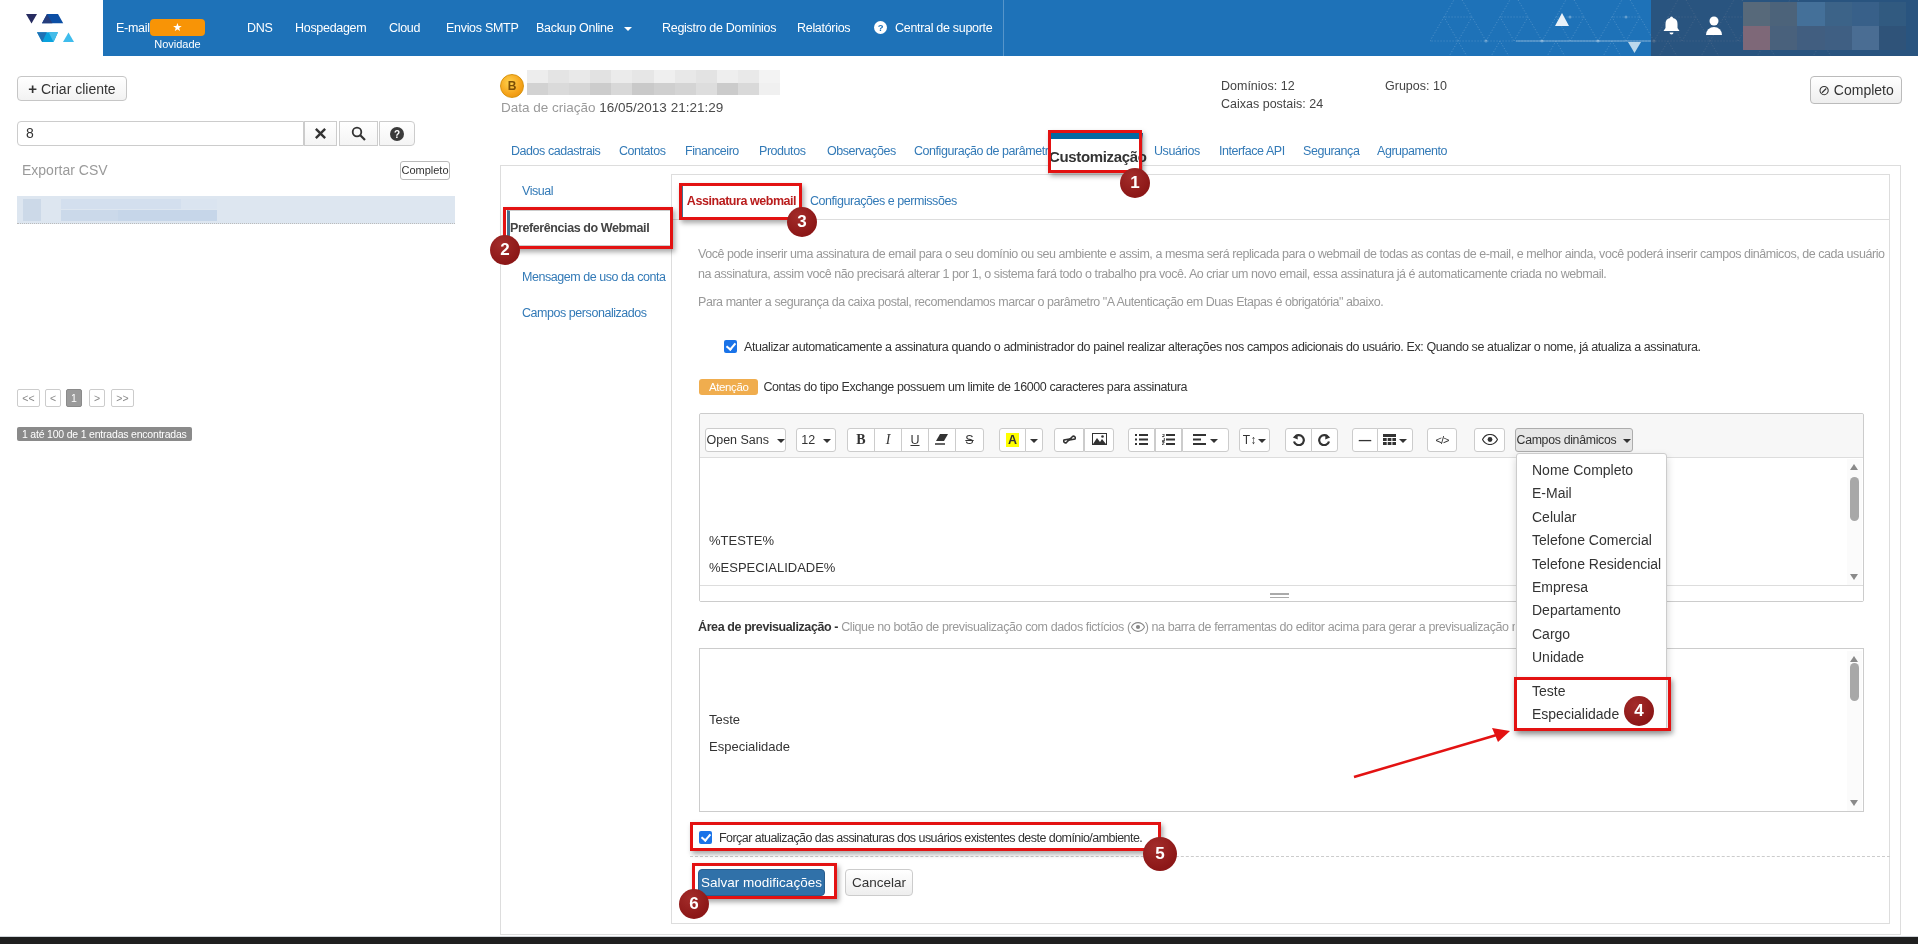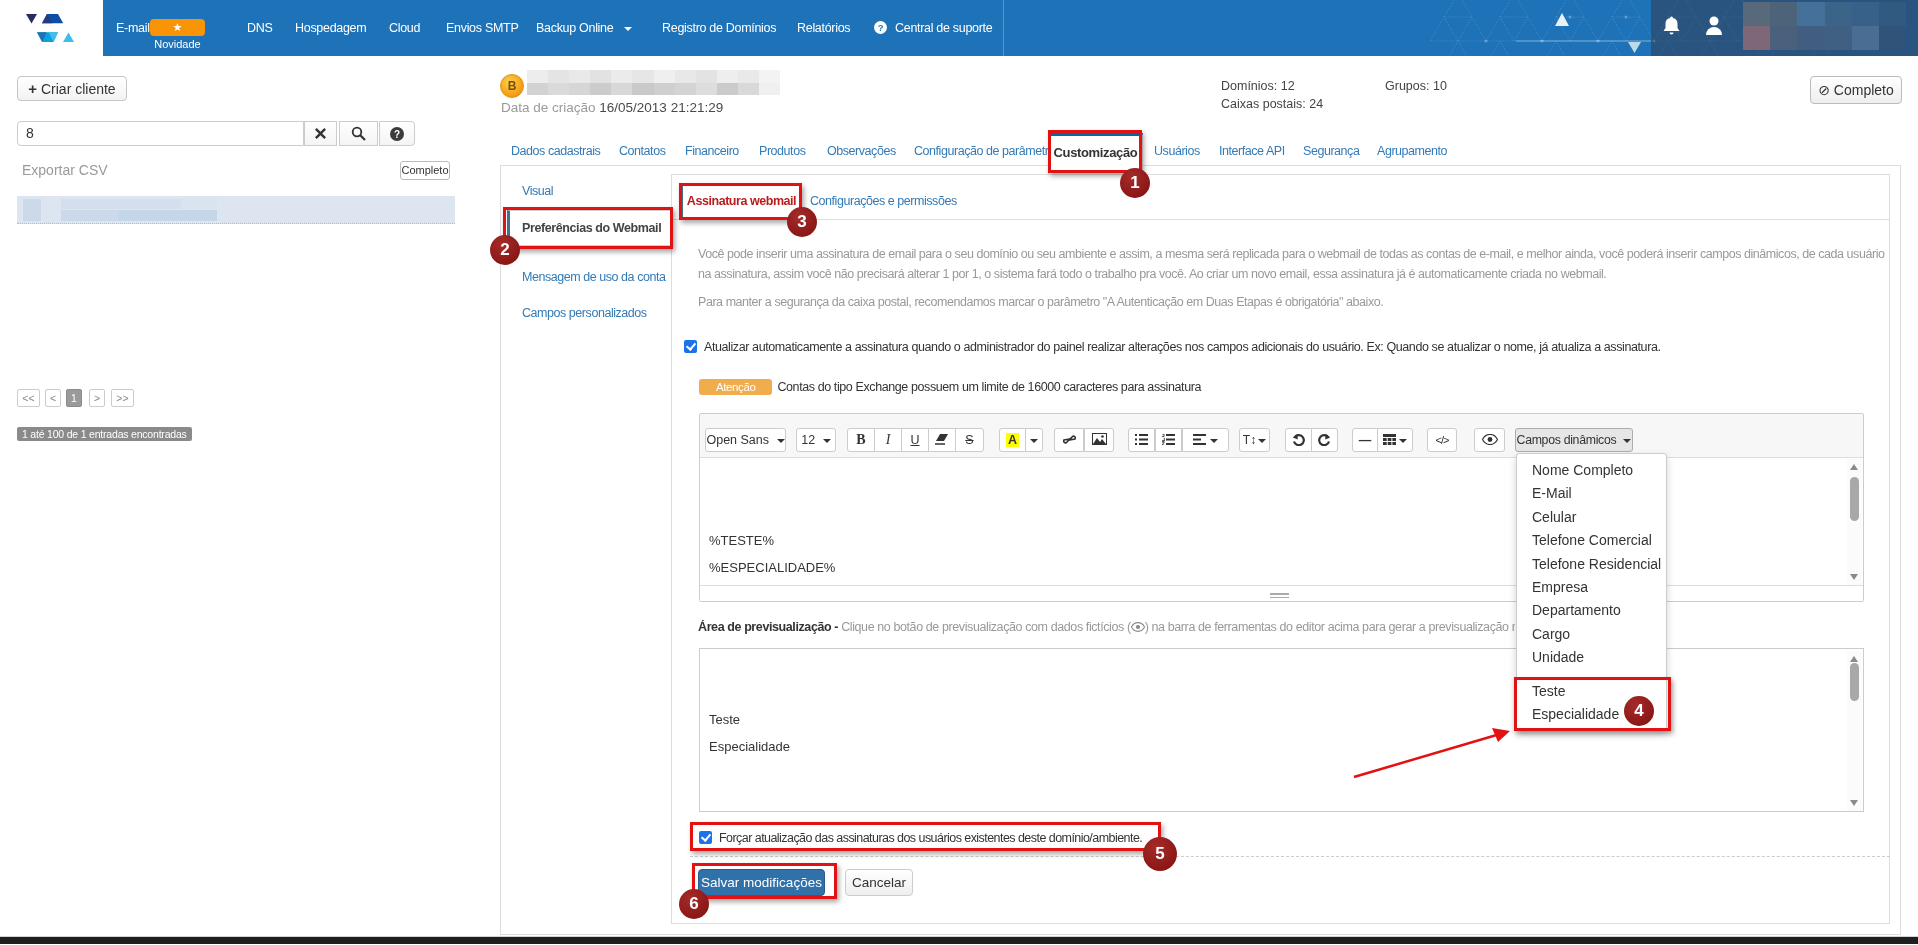--- a/index.html
+++ b/index.html
@@ -28,36 +28,36 @@
 #avatar{position:absolute;left:500px;top:74px;width:24px;height:24px;border-radius:50%;background:radial-gradient(circle at 40% 35%,#ffd34e,#f5a219 60%,#e08b08);border:1px solid #d8940f;color:#7a4e06;font-weight:bold;font-size:12px;text-align:center;line-height:22px}
 #redact-name{position:absolute;left:527px;top:70px;width:254px;height:25px;overflow:hidden;font-size:0}
 #redact-name span{display:inline-block;width:21.1px;height:12.5px}
 #datacriacao{position:absolute;left:501px;top:100px;font-size:13.5px;color:#9a9a9a}
 #datacriacao b{color:#4a4a4a;font-weight:normal}
 .stat{position:absolute;font-size:12.5px;color:#444}
 #bloquear{position:absolute;left:1810px;top:76px;width:92px;height:28px;background:linear-gradient(#fff,#eee);border:1px solid #bbb;border-radius:4px;font-size:14px;line-height:26px;text-align:center;color:#333}
 
 #outerbox{position:absolute;left:500px;top:165px;width:1401px;height:770px;border:1px solid #ddd;background:#fff}
 .tab{position:absolute;top:144px;font-size:12.5px;letter-spacing:-0.45px;color:#337ab7;white-space:nowrap}
-#activetab{position:absolute;left:1048px;top:133px;width:95px;height:41px;background:#fff;border:1px solid #ddd;border-bottom:none;border-top:3px solid #0369a1;z-index:3;text-align:center;color:#333;font-weight:bold;font-size:13px;letter-spacing:-0.35px;padding-top:9px}
+#activetab{position:absolute;left:1048px;top:133px;width:95px;height:41px;background:#fff;border:1px solid #ddd;border-bottom:none;border-top:6px solid #0369a1;z-index:3;text-align:center;color:#333;font-weight:bold;font-size:15px;letter-spacing:-0.35px;padding-top:9px}
 
 .subnav{position:absolute;font-size:12.5px;letter-spacing:-0.45px;color:#337ab7;white-space:nowrap}
-#subactive{position:absolute;left:507px;top:210px;width:165px;height:36px;background:#fff;border:1px solid #ccc;border-left:3px solid #44708d;z-index:2;line-height:34px;padding-left:12px;font-size:12.5px;letter-spacing:-0.4px;color:#444;font-weight:bold;white-space:nowrap}
+#subactive{position:absolute;left:507px;top:210px;width:165px;height:36px;background:#fff;border:1px solid #ccc;border-left:3px solid #44708d;z-index:2;line-height:34px;font-size:12.5px;letter-spacing:-0.4px;color:#444;font-weight:bold;white-space:nowrap}
 #innerpanel{position:absolute;left:671px;top:174px;width:1219px;height:750px;border:1px solid #ddd;background:#fff}
 
 #subtabline{position:absolute;left:671px;top:219px;width:1219px;height:1px;background:#ddd;z-index:1}
 #subactive2{position:absolute;left:680px;top:183px;width:121px;height:37px;background:#fff;border:1px solid #ccc;border-left:3px solid #44708d;border-bottom:none;z-index:2;text-align:center;padding-top:10px;font-size:12.5px;letter-spacing:-0.45px;color:#b91c1c;font-weight:bold;white-space:nowrap}
 #subtab2{position:absolute;left:810px;top:194px;font-size:12.5px;letter-spacing:-0.45px;color:#337ab7;z-index:1}
 
 .para{position:absolute;left:698px;font-size:12.5px;letter-spacing:-0.45px;color:#999;line-height:20px}
 .cbrow{position:absolute;font-size:12.5px;letter-spacing:-0.4px;color:#333}
 .cb{display:inline-block;width:13px;height:13px;background:#1a73e8;border-radius:2px;position:relative;vertical-align:-2px;margin-right:7px}
 .cb:after{content:"";position:absolute;left:4px;top:1px;width:4px;height:7px;border:solid #fff;border-width:0 2px 2px 0;transform:rotate(40deg)}
 #atencao{position:absolute;left:699px;top:380px;font-size:12.5px;letter-spacing:-0.4px;color:#333}
-#atencao .badge{background:#f0ad4e;color:#fff;font-size:11.5px;padding:2px 17px;border-radius:3px;margin-right:5px}
+#atencao .badge{background:#f0ad4e;color:#fff;font-size:11.5px;padding:2px 10px;border-radius:3px;margin-right:5px}
 
 #editor{position:absolute;left:699px;top:413px;width:1165px;height:189px;border:1px solid #ccc;border-radius:2px}
 #toolbar{position:absolute;left:0;top:0;width:100%;height:44px;background:#f7f7f7;border-bottom:1px solid #ddd;border-radius:2px 2px 0 0}
 .tbtn{position:absolute;top:14px;height:24px;border:1px solid #ccc;background:#fff;font-size:12.5px;color:#333;text-align:center;line-height:22px}
 #statusbar{position:absolute;left:0;bottom:0;width:100%;height:16px;background:#fff;border-top:1px solid #ddd}
 .grip{position:absolute;left:570px;top:7px;width:19px;height:5px;border-top:2px solid #aaa;border-bottom:1px solid #aaa}
 .scroll{position:absolute;width:15px;background:#fbfbfb}
 .sthumb{position:absolute;left:3px;width:9px;background:#a8a8a8;border-radius:5px}
 .sarrow{position:absolute;left:3px;width:0;height:0;border-left:4.5px solid transparent;border-right:4.5px solid transparent}
 
@@ -199,21 +199,21 @@
 <span class="subnav" style="left:522px;top:184px">Visual</span>
 <div id="subactive">Preferências do Webmail</div>
 <span class="subnav" style="left:522px;top:270px">Mensagem de uso da conta</span>
 <span class="subnav" style="left:522px;top:306px">Campos personalizados</span>
 <div id="subtabline"></div>
 <div id="subactive2">Assinatura webmail</div>
 <span id="subtab2">Configurações e permissões</span>
 
 <div class="para" style="top:244px;width:1190px">Você pode inserir uma assinatura de email para o seu domínio ou seu ambiente e assim, a mesma será replicada para o webmail de todas as contas de e-mail, e melhor ainda, você poderá inserir campos dinâmicos, de cada usuário na assinatura, assim você não precisará alterar 1 por 1, o sistema fará todo o trabalho pra você. Ao criar um novo email, essa assinatura já é automaticamente criada no webmail.</div>
 <div class="para" style="top:292px;width:1190px">Para manter a segurança da caixa postal, recomendamos marcar o parâmetro "A Autenticação em Duas Etapas é obrigatória" abaixo.</div>
-<div class="cbrow" style="left:684px;top:340px"><span class="cb"></span>Atualizar automaticamente a assinatura quando o administrador do painel realizar alterações nos campos adicionais do usuário. Ex: Quando se atualizar o nome, já atualiza a assinatura.</div>
+<div class="cbrow" style="left:724px;top:340px"><span class="cb"></span>Atualizar automaticamente a assinatura quando o administrador do painel realizar alterações nos campos adicionais do usuário. Ex: Quando se atualizar o nome, já atualiza a assinatura.</div>
 <div id="atencao"><span class="badge">Atenção</span>Contas do tipo Exchange possuem um limite de 16000 caracteres para assinatura</div>
 
 <div id="editor">
 <div id="toolbar">
 <div class="tbtn" style="left:5px;width:81px;border-radius:3px">Open Sans <span class="caret" style="border-top-color:#333"></span></div>
 <div class="tbtn" style="left:96px;width:40px;border-radius:3px">12 <span class="caret" style="border-top-color:#333"></span></div>
 <div class="tbtn" style="left:147px;width:28px;border-radius:3px 0 0 3px;font-weight:bold;font-family:'Liberation Serif',serif;font-size:14px">B</div>
 <div class="tbtn" style="left:174px;width:28px;font-style:italic;font-family:'Liberation Serif',serif;font-size:14px">I</div>
 <div class="tbtn" style="left:201px;width:28px;text-decoration:underline">U</div>
 <div class="tbtn" style="left:228px;width:28px"><svg width="14" height="12" viewBox="0 0 14 12" style="vertical-align:-1px">

